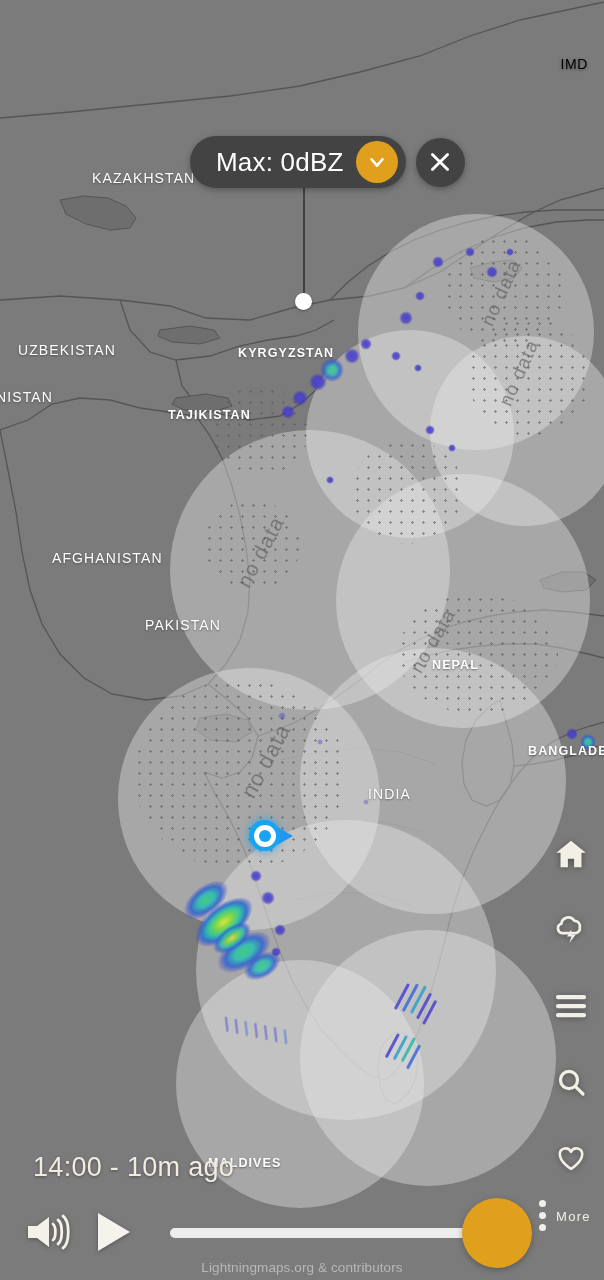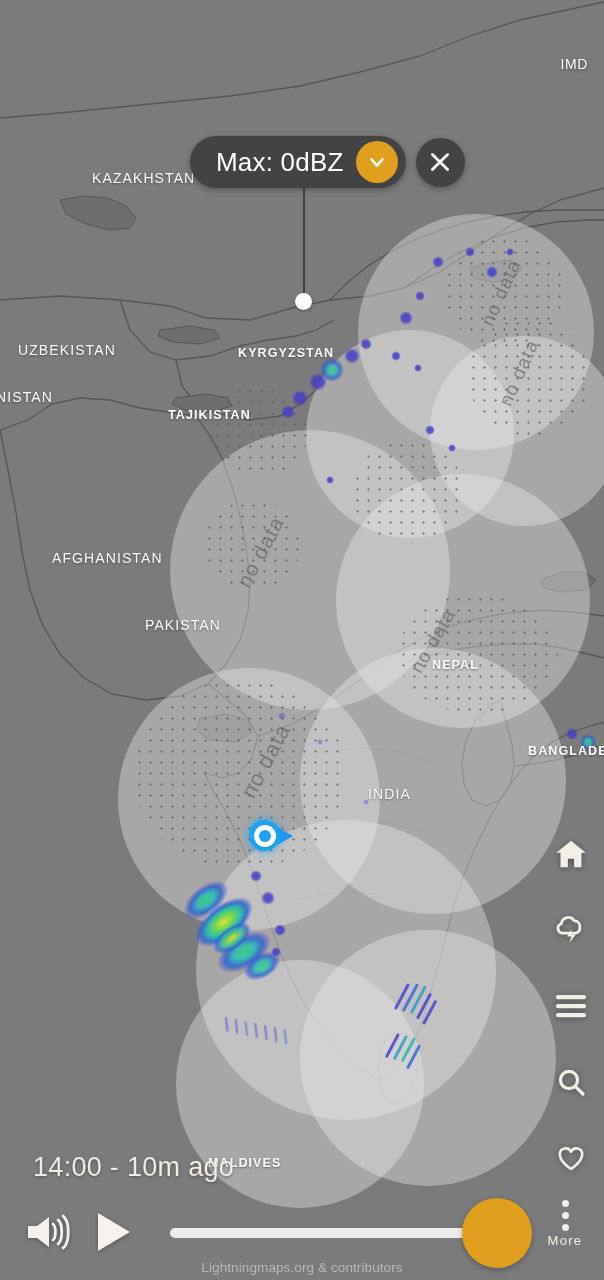--- a/index.html
+++ b/index.html
@@ -36,21 +36,21 @@
     letter-spacing:1px; pointer-events:none; white-space:nowrap;
     font-family:"Liberation Sans", sans-serif;
   }
 
   
   .radar-title {
     position:absolute; right:14px; top:20px; display:flex; align-items:center;
     gap:9px; color:#e8e6e0; font-size:22px; text-shadow:0 1px 3px rgba(40,40,40,.6);
   }
   .radar-src {
-    position:absolute; right:16px; top:56px; color:#ffffff; font-size:14px;
+    position:absolute; right:16px; top:56px; color:#000000; font-size:14px;
     letter-spacing:.6px; text-shadow:0 1px 3px rgba(40,40,40,.6);
   }
 
   
   .callout-wrap { position:absolute; left:190px; top:136px; display:flex; align-items:center; gap:10px; }
   .callout {
     display:flex; align-items:center; background:rgba(62,62,62,.93);
     border-radius:26px; height:52px; padding:0 8px 0 26px; gap:12px;
     box-shadow:0 2px 6px rgba(0,0,0,.3);
   }
@@ -107,21 +107,21 @@
   .play-btn { position:absolute; left:90px; top:22px; width:46px; height:48px; cursor:pointer;
     filter:drop-shadow(0 1px 2px rgba(40,40,40,.5)); }
   .slider { position:absolute; left:170px; top:42px; width:340px; height:10px; cursor:pointer; }
   .slider-track { position:absolute; left:0; top:0; width:100%; height:10px;
     border-radius:5px; background:#ededed; }
   .slider-knob {
     position:absolute; left:292px; top:-30px; width:70px; height:70px; border-radius:50%;
     background:#E0A01E; cursor:pointer; box-shadow:0 2px 6px rgba(0,0,0,.28);
   }
   .more-btn { position:absolute; right:13px; top:14px; width:52px; display:flex;
-    flex-direction:column; align-items:center; gap:0; cursor:pointer; }
+    flex-direction:row; align-items:center; gap:10px; cursor:pointer; }
   .more-dots { display:flex; flex-direction:column; gap:5px; align-items:center; }
   .more-dots i { display:block; width:7px; height:7px; border-radius:50%; background:#f2efe8; }
   .more-label { color:#f2efe8; font-size:13px; letter-spacing:1.3px; margin-top:2px; }
   .attrib {
     position:absolute; left:0; bottom:5px; width:604px; text-align:center;
     color:#b8b8b8; font-size:13.5px; letter-spacing:.1px;
   }
 </style>
 </head>
 <body>

